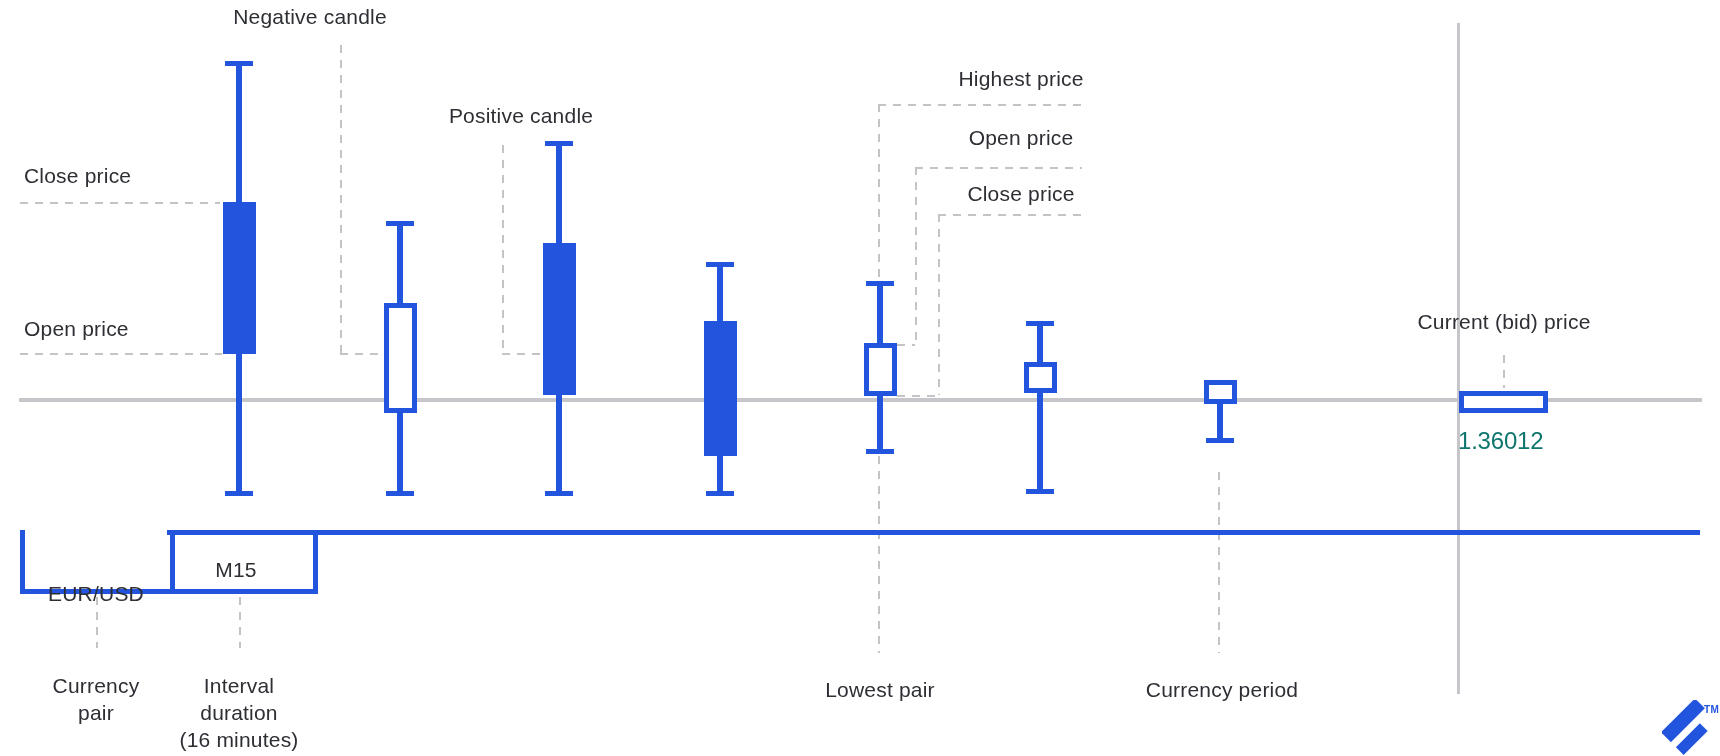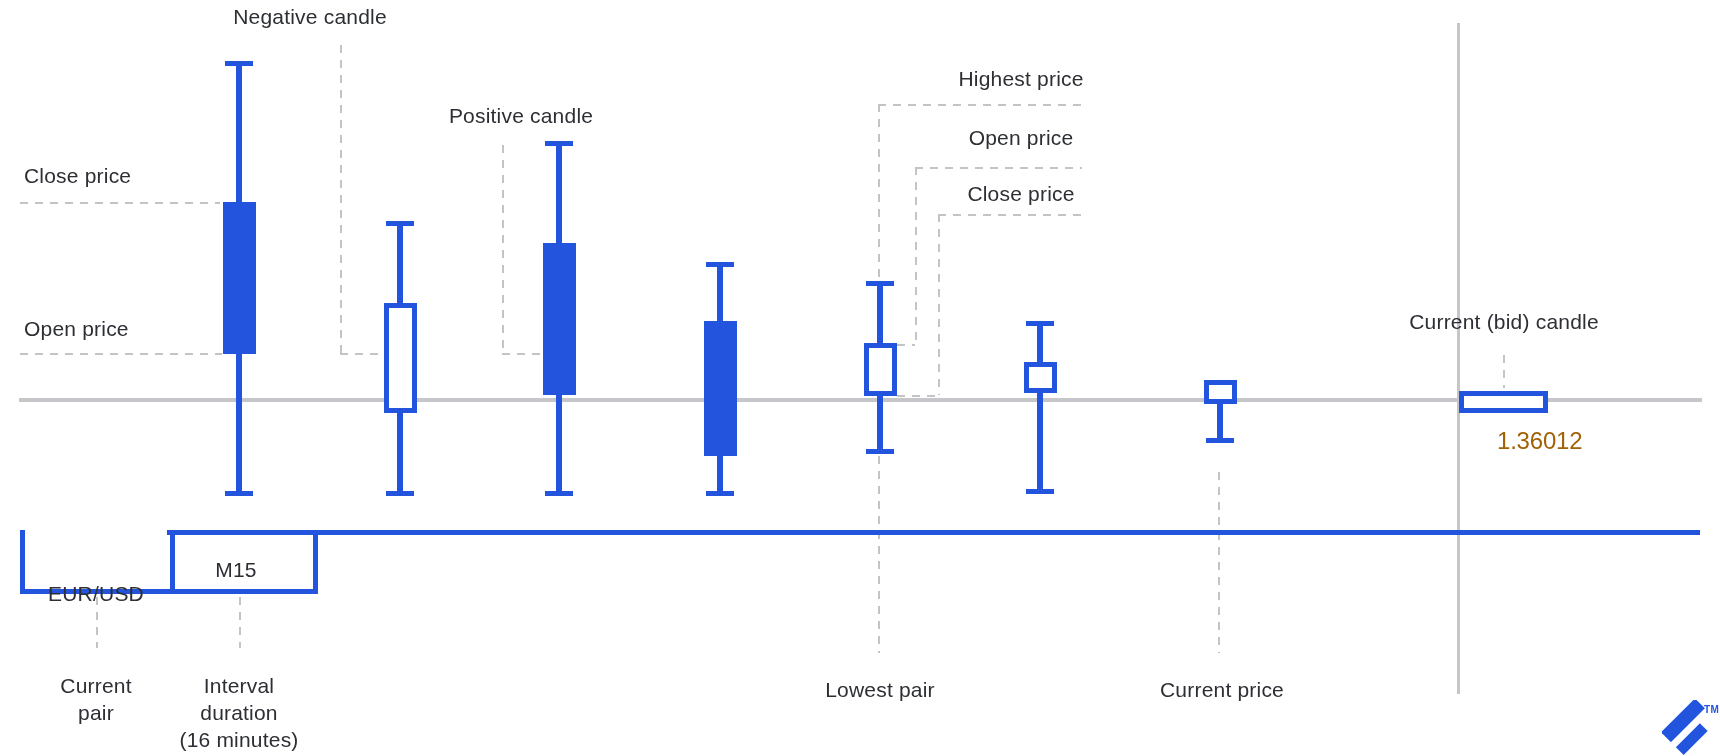--- a/index.html
+++ b/index.html
@@ -10,21 +10,21 @@
   .label{
     position:absolute;color:#2d2f34;font-size:21px;line-height:27px;
     letter-spacing:.2px;white-space:nowrap;
   }
   .label.center{transform:translateX(-50%);text-align:center;}
   .dash-h{position:absolute;height:2px;background:repeating-linear-gradient(to right,#c4c4c6 0 8px,transparent 8px 15px);}
   .dash-v{position:absolute;width:2px;background:repeating-linear-gradient(to bottom,#c4c4c6 0 8px,transparent 8px 15px);}
   .solid{position:absolute;}
   .hollow-box{position:absolute;background:#fff;box-sizing:border-box;}
   .candle-part{position:absolute;}
-  .price-value{position:absolute;color:#a16207;font-size:24px;letter-spacing:-0.2px;padding-left:39px;}
+  .price-value{position:absolute;color:#0f766e;font-size:24px;letter-spacing:-0.2px;}
   .tm{position:absolute;font-size:10px;font-weight:700;color:#2254de;letter-spacing:.5px;}
   #logo{position:absolute;}
 </style>
 </head>
 <body>
 
 <div id="stage">
   <div id="connector-layer">
       <div class="dash-h" style="left: 20px; top: 202px; width: 200px; height: 2px;"></div>
       <div class="dash-h" style="left: 20px; top: 353px; width: 202px; height: 2px;"></div>
@@ -105,30 +105,30 @@
       <div class="label center" style="left: 1021px; top: 65px;">
         <div>Highest price</div>
       </div>
       <div class="label center" style="left: 1021px; top: 124px;">
         <div>Open price</div>
       </div>
       <div class="label center" style="left: 1021px; top: 180px;">
         <div>Close price</div>
       </div>
       <div class="label center" style="left: 1504px; top: 308px;">
-        <div>Current (bid) candle</div>
+        <div>Current (bid) price</div>
       </div>
       <div class="label center" style="left: 880px; top: 676px;">
         <div>Lowest pair</div>
       </div>
       <div class="label center" style="left: 1222px; top: 676px;">
-        <div>Current price</div>
+        <div>Currency period</div>
       </div>
       <div class="label center" style="left: 96px; top: 672px;">
-        <div>Current</div>
+        <div>Currency</div>
         <div>pair</div>
       </div>
       <div class="label center" style="left: 239px; top: 672px;">
         <div>Interval</div>
         <div>duration</div>
         <div>(16 minutes)</div>
       </div>
       <div class="label center" style="left: 96px; top: 580px;">
         <div>EUR/USD</div>
       </div>

